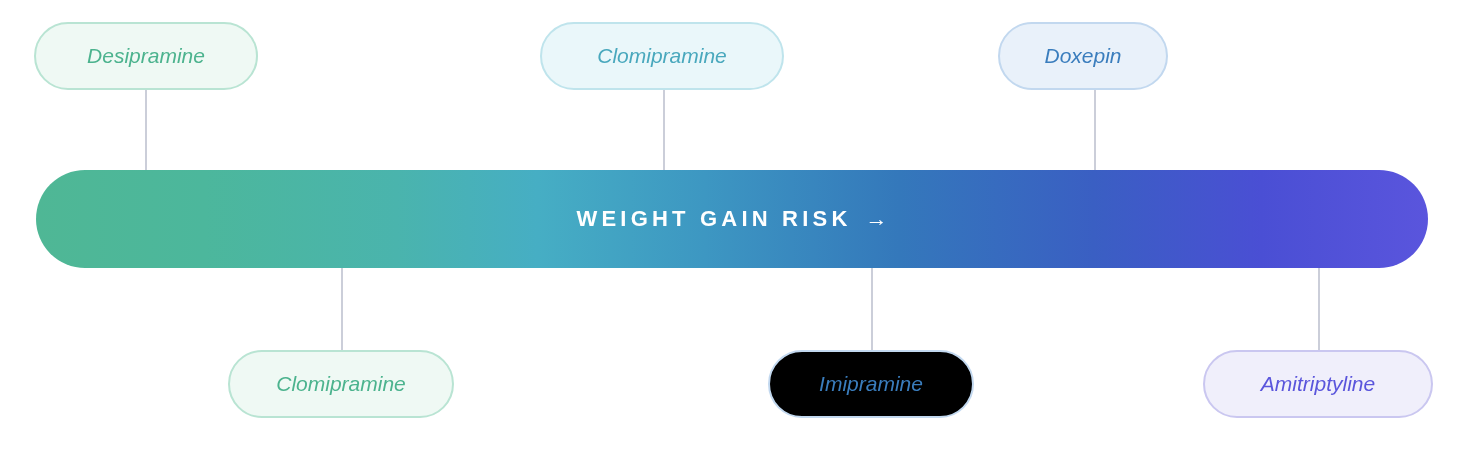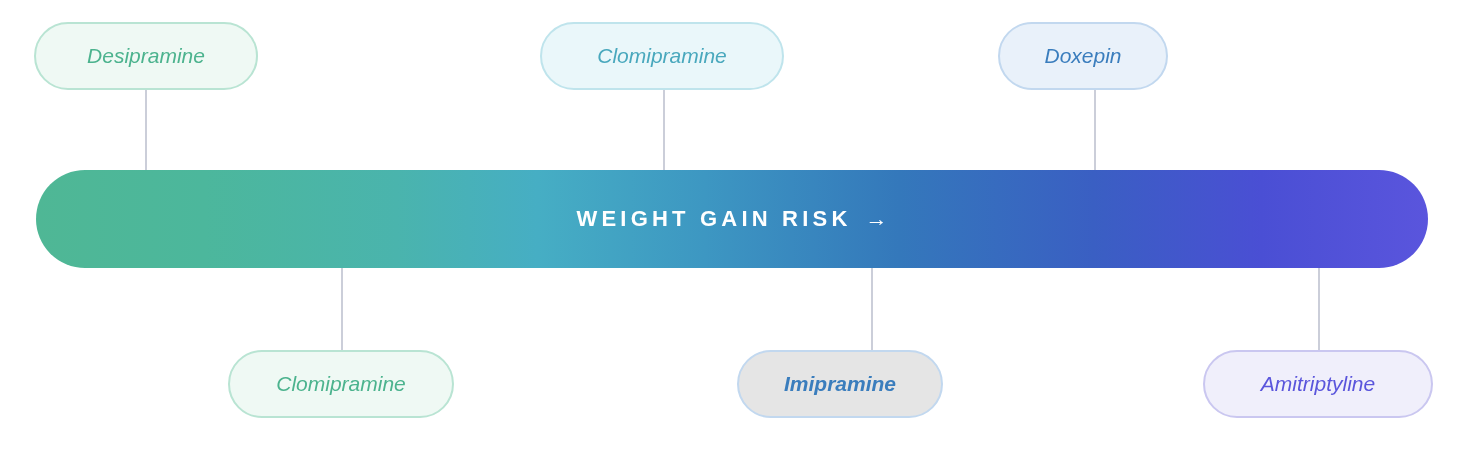--- a/index.html
+++ b/index.html
@@ -113,21 +113,21 @@
       </div>
       <div class="pill v-teal" style="left: 540px; top: 22px; width: 244px; background: rgb(234, 247, 250); border-color: rgb(191, 228, 236);">
         <span class="pill-label" style="color: rgb(73, 168, 189);">Clomipramine</span>
       </div>
       <div class="pill v-blue" style="left: 998px; top: 22px; width: 170px; background: rgb(233, 241, 250); border-color: rgb(194, 216, 239);">
         <span class="pill-label" style="color: rgb(58, 125, 189);">Doxepin</span>
       </div>
       <div class="pill v-green" style="left: 228px; top: 350px; width: 226px; background: rgb(239, 249, 244); border-color: rgb(185, 228, 211);">
         <span class="pill-label" style="color: rgb(76, 179, 142);">Clomipramine</span>
       </div>
-      <div class="pill v-blue" style="left: 737px; top: 350px; width: 206px; background: #e5e5e5; border-color: rgb(194, 216, 239); font-weight: bold;">
+      <div class="pill v-blue" style="left: 768px; top: 350px; width: 206px; background: #000000; border-color: rgb(194, 216, 239);">
         <span class="pill-label" style="color: rgb(58, 125, 189);">Imipramine</span>
       </div>
       <div class="pill v-purple" style="left: 1203px; top: 350px; width: 230px; background: rgb(240, 239, 251); border-color: rgb(202, 199, 240);">
         <span class="pill-label" style="color: rgb(90, 85, 220);">Amitriptyline</span>
       </div>
     </div>
 
   <div class="risk-bar">
     <span class="risk-bar-label">WEIGHT GAIN RISK</span>
     <span class="risk-bar-label risk-bar-arrow">→</span>

